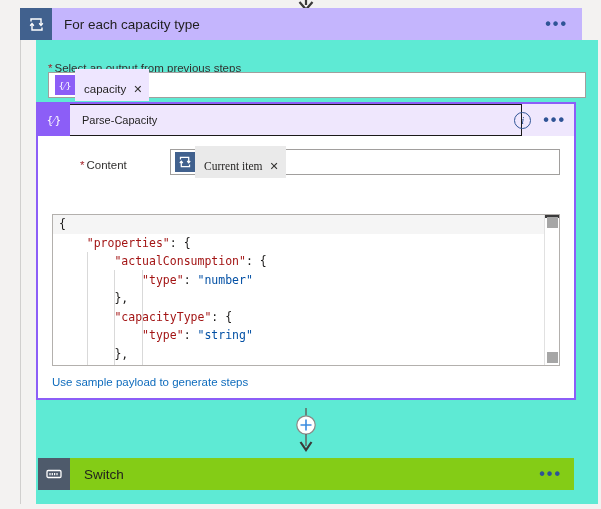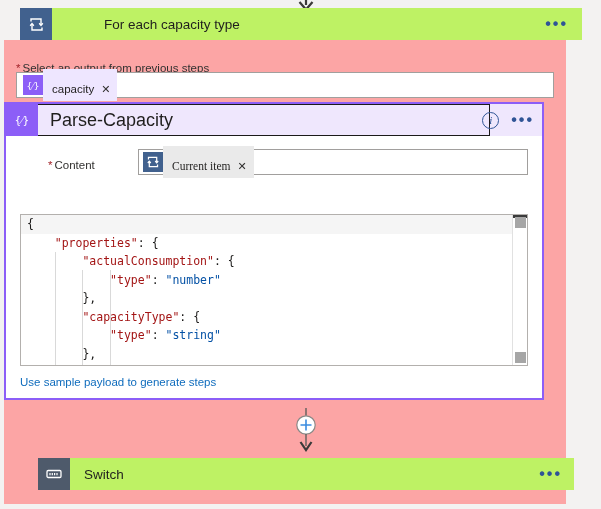--- a/index.html
+++ b/index.html
@@ -36,25 +36,24 @@
     border-left: 1px solid #d0cfce;
     box-sizing: border-box;
   }
 
   .foreach-header {
     position: absolute;
     left: 20px;
     top: 8px;
     width: 562px;
     height: 32px;
-    background: #bef264;
-    display: flex;
-    align-items: center;
-    box-sizing: border-box;
-    gap: 40px;
+    background: #c4b5fd;
+    display: flex;
+    align-items: center;
+    box-sizing: border-box;
   }
   .foreach-header .hdr-icon {
     width: 32px;
     height: 32px;
     background: #41618e;
     display: flex;
     align-items: center;
     justify-content: center;
     flex: 0 0 auto;
   }
@@ -71,25 +70,25 @@
     color: #2f5496;
     font-size: 16px;
     letter-spacing: 2px;
     line-height: 10px;
     font-weight: bold;
   }
 
   
   .foreach-body {
     position: absolute;
-    left: 4px;
+    left: 36px;
     top: 40px;
     width: 562px;
     height: 464px;
-    background: #fca5a5;
+    background: #5eead4;
     box-sizing: border-box;
   }
 
   
   .field-label {
     font-size: 11.5px;
     color: #323130;
     display: block;
   }
   .req-star {
@@ -184,21 +183,21 @@
     background: #8c5ef7;
     display: flex;
     align-items: center;
     justify-content: center;
     flex: 0 0 auto;
     position: relative;
     z-index: 2;
   }
   .parse-header .ph-title {
     margin-left: 12px;
-    font-size: 18px;
+    font-size: 11px;
     color: #201f1e;
     position: relative;
     z-index: 2;
     text-align: center;
   }
   .parse-header .ph-right {
     position: absolute;
     right: 8px;
     top: 0;
     height: 32px;
@@ -334,21 +333,21 @@
     height: 52px;
   }
 
   
   .switch-card {
     position: absolute;
     left: 38px;
     top: 458px;
     width: 536px;
     height: 32px;
-    background: #bef264;
+    background: #84cc16;
     display: flex;
     align-items: center;
     box-sizing: border-box;
   }
   .switch-card .sw-icon {
     width: 32px;
     height: 32px;
     background: #4e5a6b;
     display: flex;
     align-items: center;

